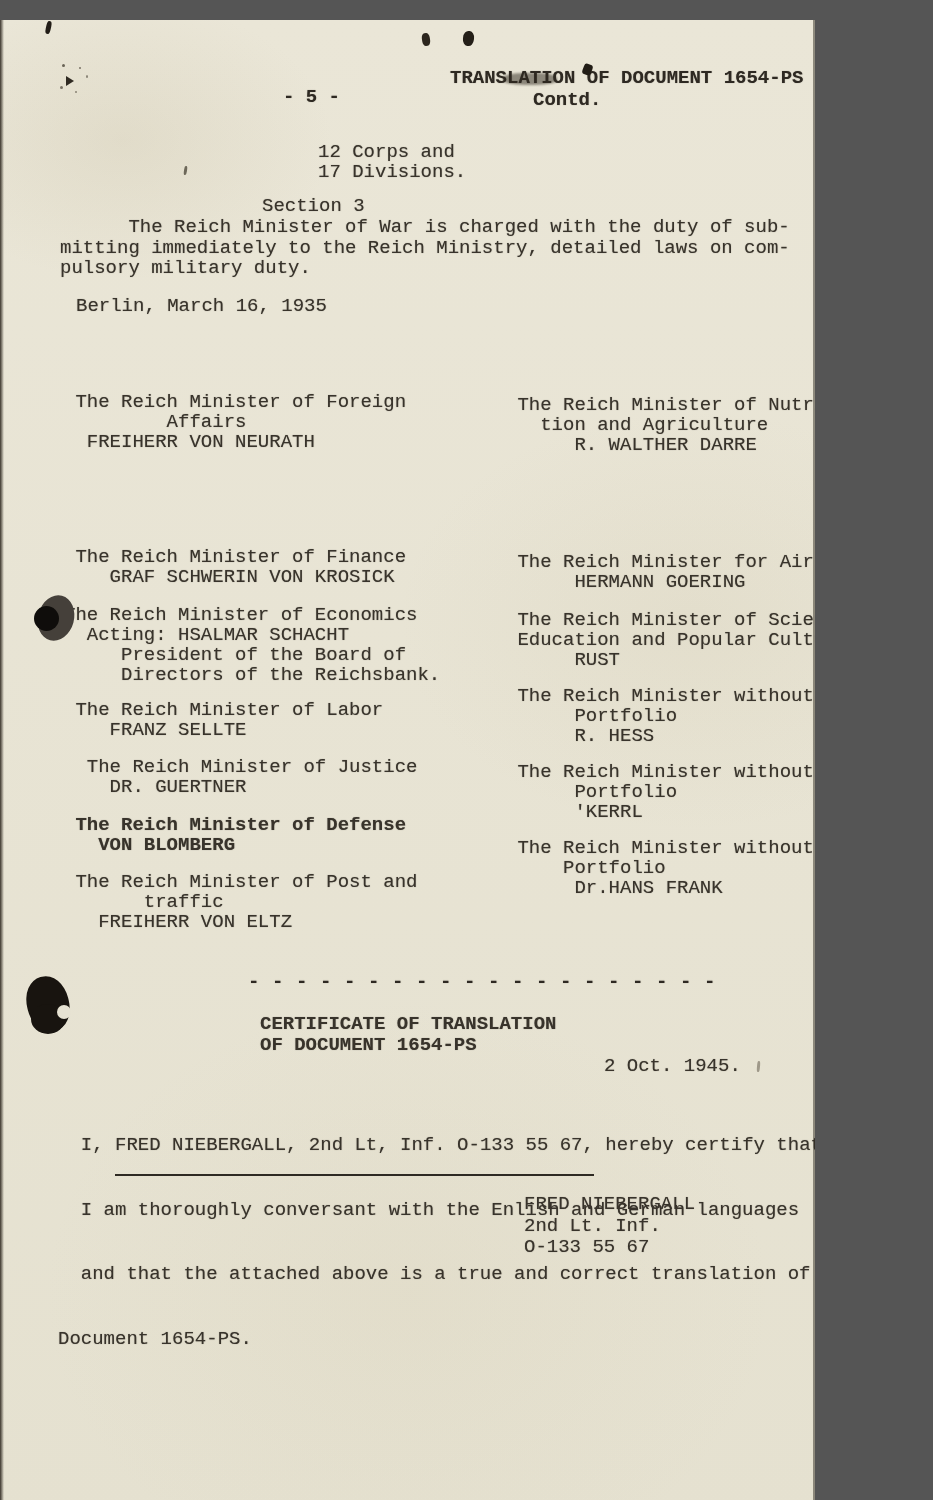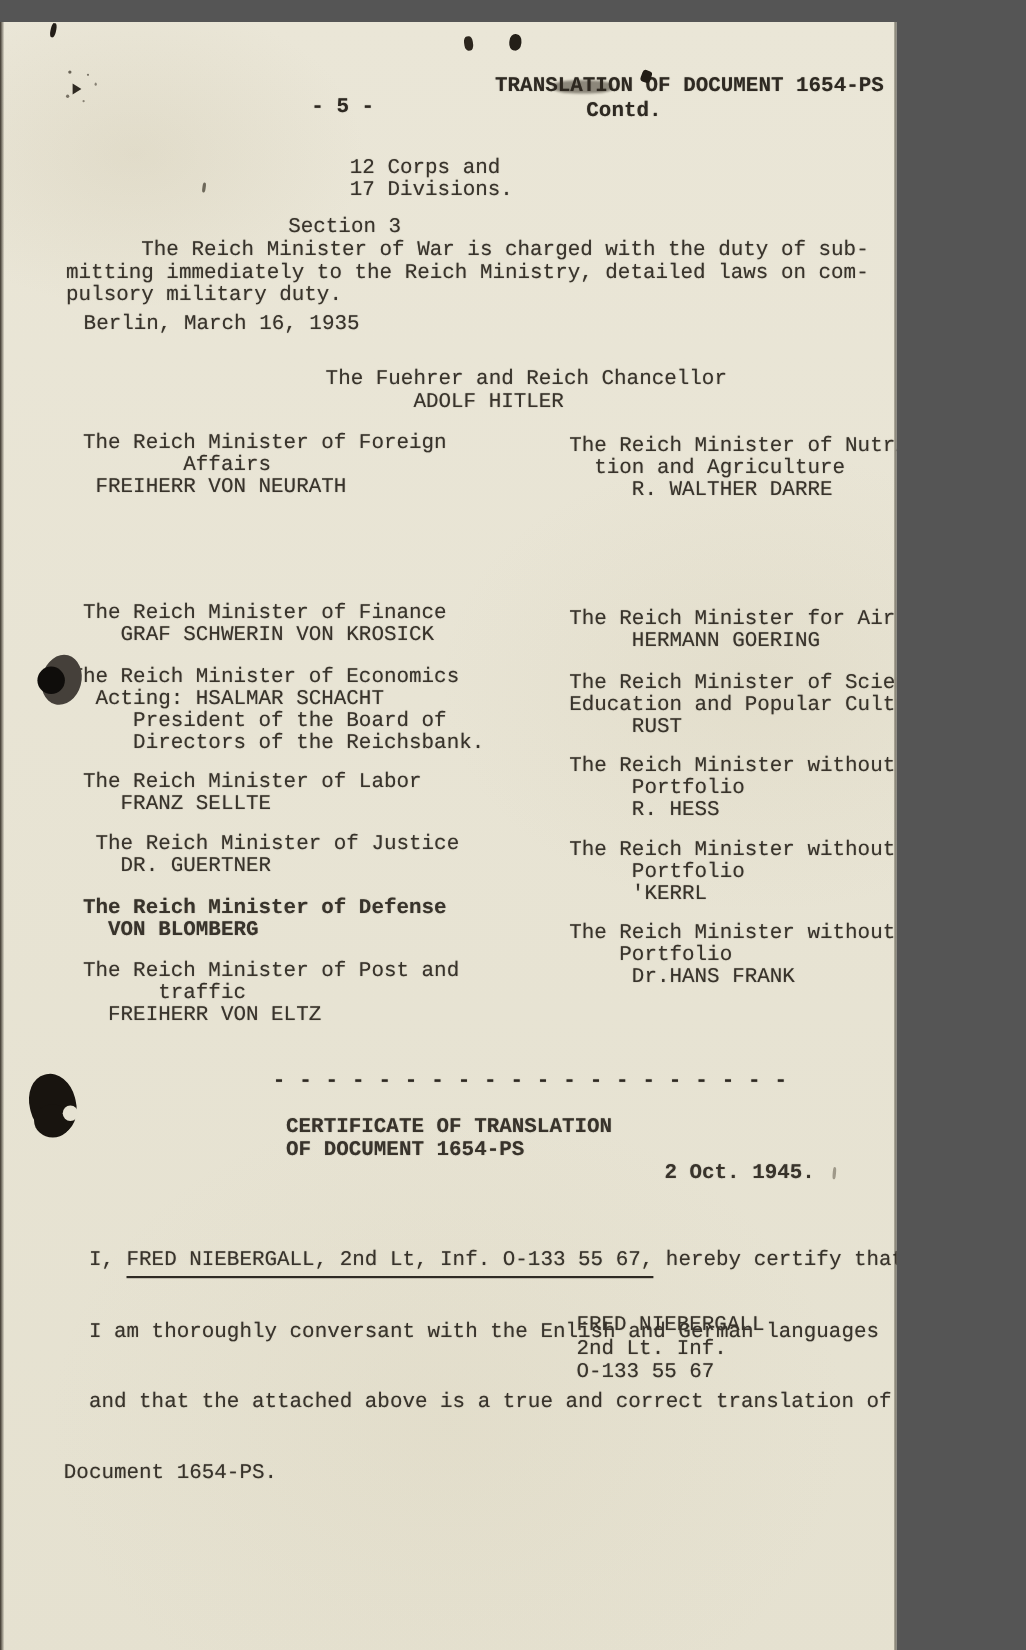--- a/index.html
+++ b/index.html
@@ -19,21 +19,21 @@
   .tw {
     position: absolute;
     white-space: pre;
     font-size: 19px;
     line-height: 20px;
     color: #38332b;
     text-shadow: 0 0 1px rgba(56,51,43,.5);
   }
   .bold { font-weight: 700; color: #2e2922; }
   .cert-body { line-height: 21.5px; }
-  .uline { border-bottom: 2px solid #2e2a23; padding-bottom: 4px; }
+  .uline { border-bottom: 2px solid #2e2a23; padding-bottom: 18px; }
   
   .edge-left   { position:absolute; left:0; top:0; width:4px; height:100%;
                  background: linear-gradient(to right, #3a342b, rgba(58,52,43,0)); }
   .edge-right  { position:absolute; right:0; top:0; width:2px; height:100%;
                  background: rgba(50,45,36,.5); }
   .edge-bottom { position:absolute; left:0; bottom:0; width:100%; height:10px;
                  background: linear-gradient(to bottom, rgba(32,28,22,.35), #14110d 45%); }
   .crease-right{ position:absolute; left:906px; top:0; width:6px; height:100%;
                  background: linear-gradient(to right, transparent, rgba(110,100,78,.25), transparent); }
   
@@ -49,24 +49,22 @@
   <div class="tw bold" style="left:283px; top:67px;">- 5 -</div>
 
   <div class="tw" style="left:318px; top:122px;">12 Corps and
 17 Divisions.</div>
 
   <div class="tw" style="left:262px; top:176px;">Section 3</div>
   <div class="tw" style="left:60px; top:197px; line-height:20.5px;">      The Reich Minister of War is charged with the duty of sub-
 mitting immediately to the Reich Ministry, detailed laws on com-
 pulsory military duty.</div>
 
-  <div class="tw" style="left:76px; top:264px;">Berlin, March 16, 1935</div>
+  <div class="tw" style="left:76px; top:276px;">Berlin, March 16, 1935</div>
 
-  <div class="tw" style="left:296px; top:314px; line-height:20.5px;">The Fuehrer and Reich Chancellor
-       ADOLF HITLER</div>
 
   <div class="tw" style="left:64px; top:372px;"> The Reich Minister of Foreign
          Affairs
   FREIHERR VON NEURATH</div>
   <div class="tw" style="left:64px; top:527px;"> The Reich Minister of Finance
     GRAF SCHWERIN VON KROSICK</div>
   <div class="tw" style="left:64px; top:585px;">The Reich Minister of Economics
   Acting: HSALMAR SCHACHT
      President of the Board of
      Directors of the Reichsbank.</div>
@@ -95,21 +93,21 @@
       Portfolio
       'KERRL</div>
   <div class="tw" style="left:506px; top:818px;"> The Reich Minister without
      Portfolio
       Dr.HANS FRANK</div>
 
   <div class="tw bold" style="left:248px; top:952px; letter-spacing:0.6px;">- - - - - - - - - - - - - - - - - - - -</div>
 
   <div class="tw" style="left:260px; top:994px; line-height:20.5px;font-weight:bold;">CERTIFICATE OF TRANSLATION
 OF DOCUMENT 1654-PS</div>
-  <div class="tw" style="left:604px; top:1036px;font-weight:bold;">2 Oct. 1945.</div>
+  <div class="tw" style="left:604px; top:1036px;">2 Oct. 1945.</div>
 
   <div class="tw cert-body" style="left:58px; top:1072px;">
     <div><span>  I, </span><span class="uline">FRED NIEBERGALL, 2nd Lt, Inf. O-133 55 67,</span><span> hereby certify that</span></div>
     <div>  I am thoroughly conversant with the Enlish and German languages</div>
     <div>  and that the attached above is a true and correct translation of</div>
     <div>Document 1654-PS.</div>
   </div>
 
   <div class="tw cert-body" style="left:524px; top:1174px;">FRED NIEBERGALL
 2nd Lt. Inf.

